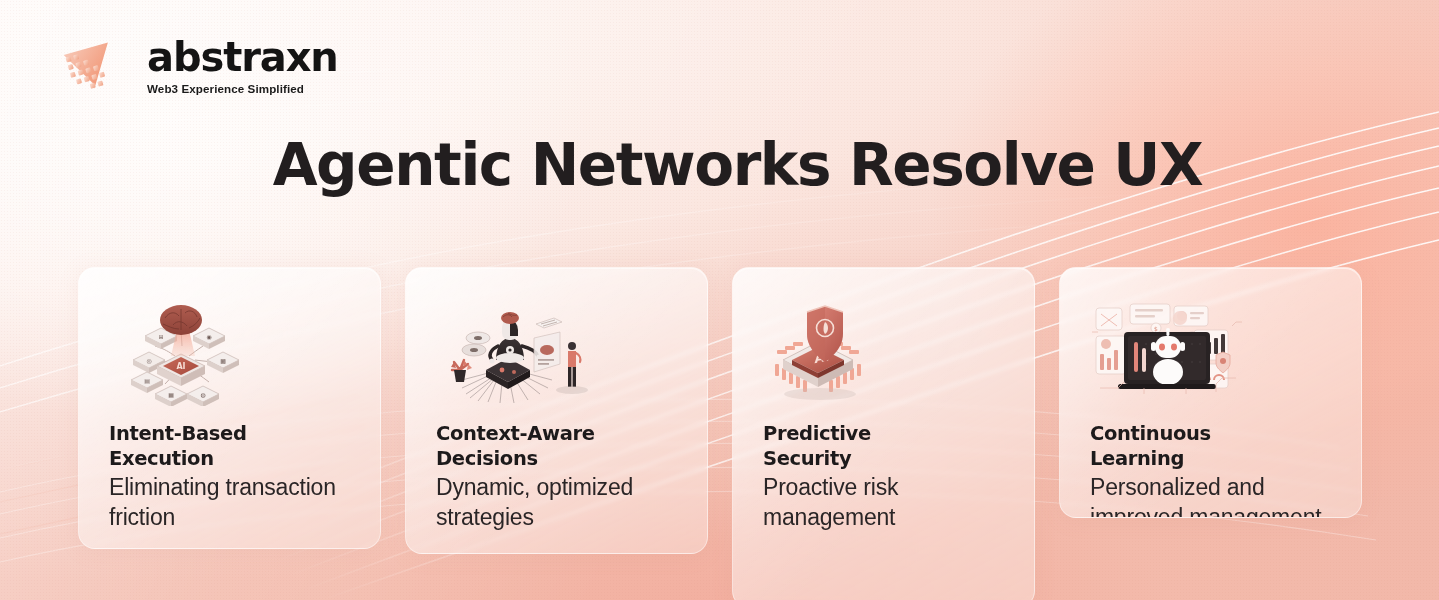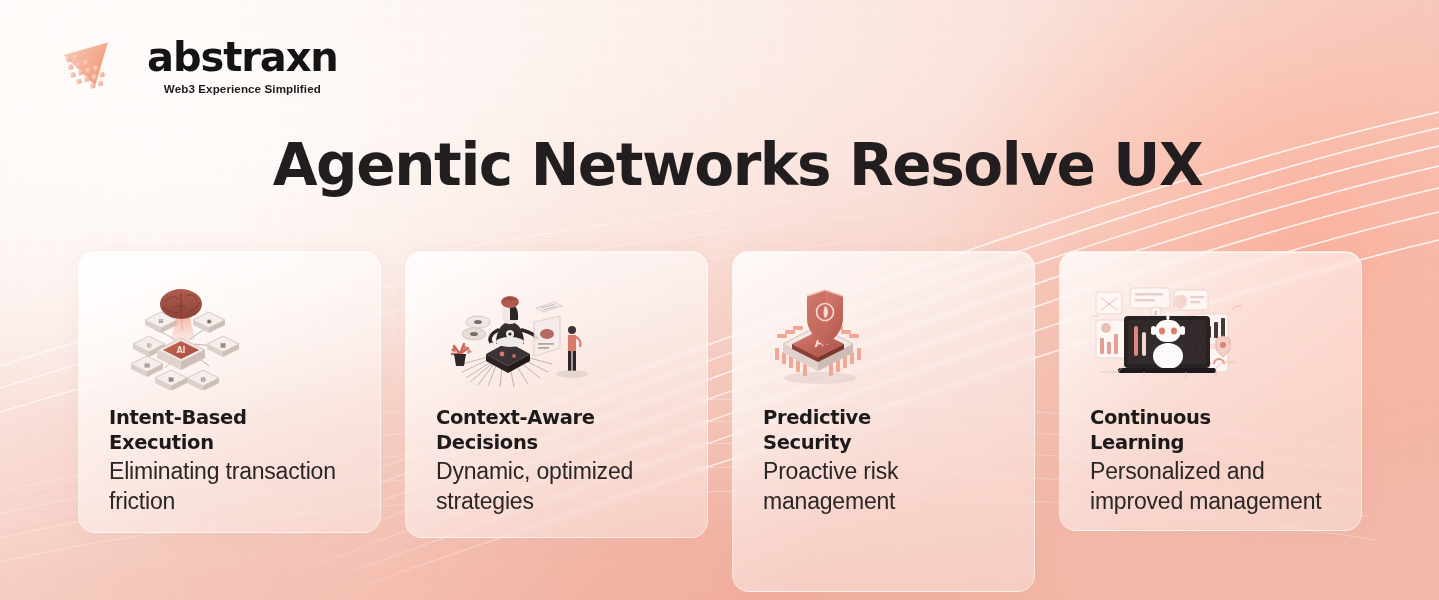--- a/index.html
+++ b/index.html
@@ -51,37 +51,37 @@
     display:flex; align-items:center; gap:25px;
   }
   .logo-mark { width:62px; height:62px; flex:0 0 62px; }
   .logo-text { display:flex; flex-direction:column; padding-bottom:3px; }
   .logo-word {
     font-size:40px; font-weight:700; letter-spacing:-1.1px;
     color:#141414; line-height:1; font-family:"DejaVu Sans", sans-serif;
   }
   .logo-tag {
     font-size:11.6px; font-weight:700; color:#1b1b1b;
-    margin-top:5px; letter-spacing:.1px; text-align:center;
+    margin-top:5px; letter-spacing:.1px; 
   }
 
   
   #headline {
     position:absolute; top:135px; left:0; width:100%;
     text-align:center;
     font-family:"DejaVu Sans", sans-serif;
     font-size:58px; font-weight:700; letter-spacing:-1.4px;
     color:#221e1f; line-height:1.04;
     white-space:nowrap;
     padding-left:36px;
   }
 
   
   #cards {
-    position:absolute; left:78px; top:251px;
+    position:absolute; left:78px; top:267px;
     width:1284px; height:292px;
     display:flex; gap:24px; align-items:flex-start;
   }
   .card {
     position:relative;
     flex:1 1 0;
     border-radius:17px;
     padding:34px 26px 22px 30px;
     background:linear-gradient(152deg, rgba(255,255,255,.70) 0%, rgba(255,255,255,.50) 42%, rgba(255,253,252,.40) 72%, rgba(255,250,248,.34) 100%);
     border:1px solid rgba(255,255,255,.44);
@@ -89,21 +89,21 @@
     overflow:hidden;
     backdrop-filter:blur(2px);
   }
   .card::after {
     content:""; position:absolute; inset:0; pointer-events:none;
     background:linear-gradient(128deg, rgba(255,255,255,.42) 0%, rgba(255,255,255,.05) 36%, rgba(255,255,255,0) 58%);
   }
   .card-1 { height:282px; }
   .card-2 { height:287px; }
   .card-3 { height:341px; }
-  .card-4 { height:280px; }
+  .card-4 { height:251px; }
 
   .card-icon {
     position:relative; z-index:2;
     height:104px; width:100%;
     display:flex; align-items:center; justify-content:flex-start;
     margin-bottom:16px;
   }
   .card-icon svg { display:block; }
   .card-title {
     position:relative; z-index:2;

